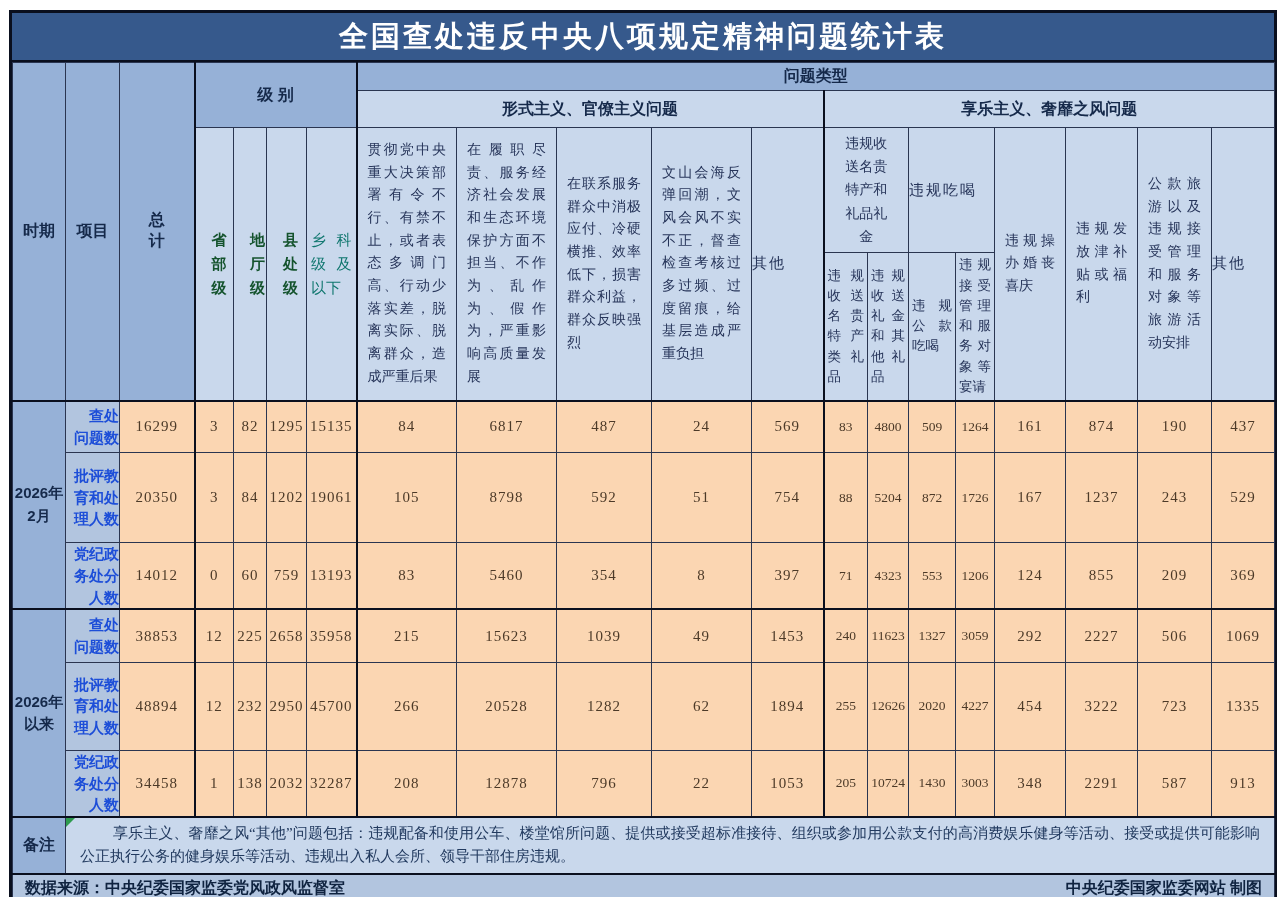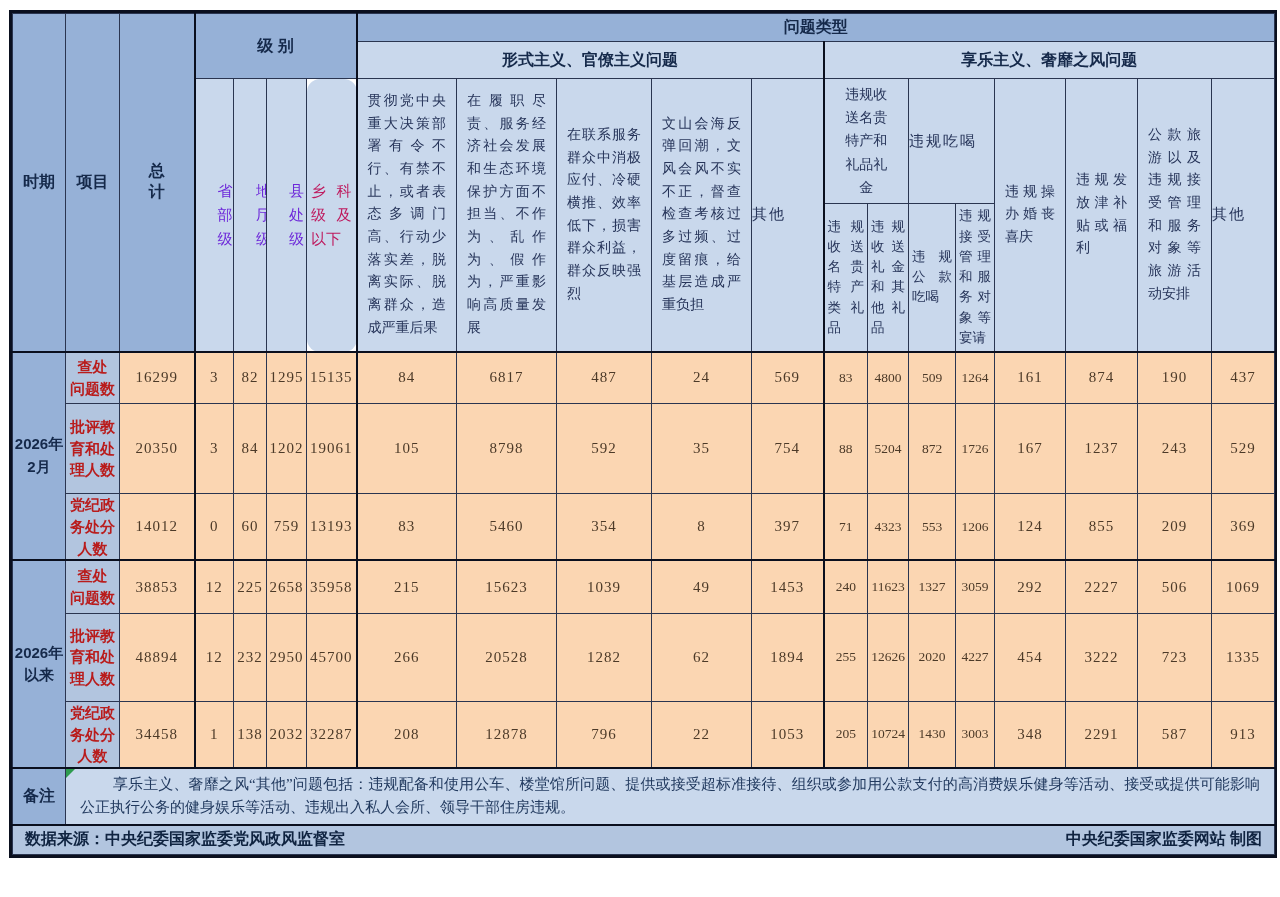--- a/index.html
+++ b/index.html
@@ -9,53 +9,54 @@
     border-bottom:2px solid #0a0f1e;}
   table{border-collapse:collapse;table-layout:fixed;width:100%;}
   th,td{border:1px solid #2a3550;padding:0;vertical-align:middle;overflow:hidden;}
   .gr{border-right:2.5px solid #0a0f1e;}
   tr.tt > th, tr.tt > td{border-top:2.5px solid #0a0f1e;}
   .med{background:#96b1d7;}
   .medlight{background:#b2c5df;}
   .light{background:#c9d8ec;}
   .lab{font-family:"Liberation Sans",sans-serif;font-weight:bold;font-size:16px;color:#15294a;text-align:center;}
   .pl{white-space:pre-line;}
-  .v1{font-family:"Liberation Serif",serif;font-weight:normal;font-size:15px;line-height:1.6;
-      color:#6d28d9;text-align:center;padding:0 22px;word-break:break-all;}
+  .v1{font-family:"Liberation Serif",serif;font-weight:bold;font-size:15px;line-height:1.6;
+      color:#14532d;text-align:center;padding:0 16px;word-break:break-all;}
   .v2{font-family:"Liberation Serif",serif;font-weight:normal;font-size:15px;line-height:1.6;
-      color:#be185d;text-align:justify;text-justify:inter-character;padding:0 4px;word-break:break-all;border-radius:13px;}
+      color:#0f766e;text-align:justify;text-justify:inter-character;padding:0 4px;word-break:break-all;}
   .d100{font-family:"Liberation Serif",serif;font-weight:normal;font-size:14px;line-height:1.62;
       color:#27355a;text-align:justify;text-justify:inter-character;padding:0 10px;word-break:break-all;}
   .j3{font-family:"Liberation Serif",serif;font-weight:normal;font-size:14px;line-height:1.62;
       color:#27355a;text-align:justify;text-justify:inter-character;padding:0 10px;word-break:break-all;}
   .j2{font-family:"Liberation Serif",serif;font-weight:normal;font-size:13.5px;line-height:1.5;
       color:#27355a;text-align:justify;text-justify:inter-character;padding:0 3px;word-break:break-all;}
   .g4{font-family:"Liberation Serif",serif;font-weight:normal;font-size:14px;line-height:1.65;
       color:#27355a;text-align:center;padding:0 20px;word-break:break-all;}
   .ctr{font-family:"Liberation Serif",serif;font-weight:normal;font-size:15px;color:#27355a;
       text-align:left;letter-spacing:2px;}
   .num{background:#fbd6b2;font-family:"Liberation Serif",serif;font-size:15px;letter-spacing:1px;
       color:#4c3a28;text-align:center;}
   .sm{font-size:13.5px;letter-spacing:0;}
   .rlab{background:#b2c5df;font-family:"Liberation Sans",sans-serif;font-weight:bold;font-size:15px;
-      color:#b91c1c;text-align:center;line-height:1.45;}
+      color:#1d4ed8;text-align:right;line-height:1.45;}
   .per{background:#96b1d7;font-family:"Liberation Sans",sans-serif;font-weight:bold;font-size:15px;
       color:#15294a;text-align:center;line-height:1.5;}
   .rem{position:relative;}
   .remp{margin:4px 14px;font-family:"Liberation Serif",serif;font-size:15px;line-height:1.55;
       color:#223a5f;text-indent:2.2em;text-align:justify;}
   .tri{position:absolute;top:0;left:0;width:0;height:0;
       border-top:9px solid #2e9b4e;border-right:9px solid transparent;}
   .srcflex{display:flex;justify-content:space-between;align-items:center;padding:0 12px;
       font-family:"Liberation Sans",sans-serif;font-weight:bold;font-size:16px;color:#0f2340;}
 </style>
 </head>
 <body>
 
 <div class="sheet">
+  <div class="title-bar">全国查处违反中央八项规定精神问题统计表</div>
 
   <table>
     <colgroup>
       <col style="width:53px">
         <col style="width:54px">
         <col style="width:75px">
       <col style="width:39px">
         <col style="width:33px">
         <col style="width:40px">
         <col style="width:50px">
@@ -140,21 +141,21 @@
 育和处
 理人数</td>
       <td class="num gr">20350</td>
       <td class="num">3</td>
       <td class="num">84</td>
       <td class="num">1202</td>
       <td class="num gr">19061</td>
       <td class="num">105</td>
       <td class="num">8798</td>
       <td class="num">592</td>
-      <td class="num">35</td>
+      <td class="num">51</td>
       <td class="num gr">754</td>
       <td class="num sm">88</td>
       <td class="num sm">5204</td>
       <td class="num sm">872</td>
       <td class="num sm">1726</td>
       <td class="num">167</td>
       <td class="num">1237</td>
       <td class="num">243</td>
       <td class="num">529</td>
     </tr>

